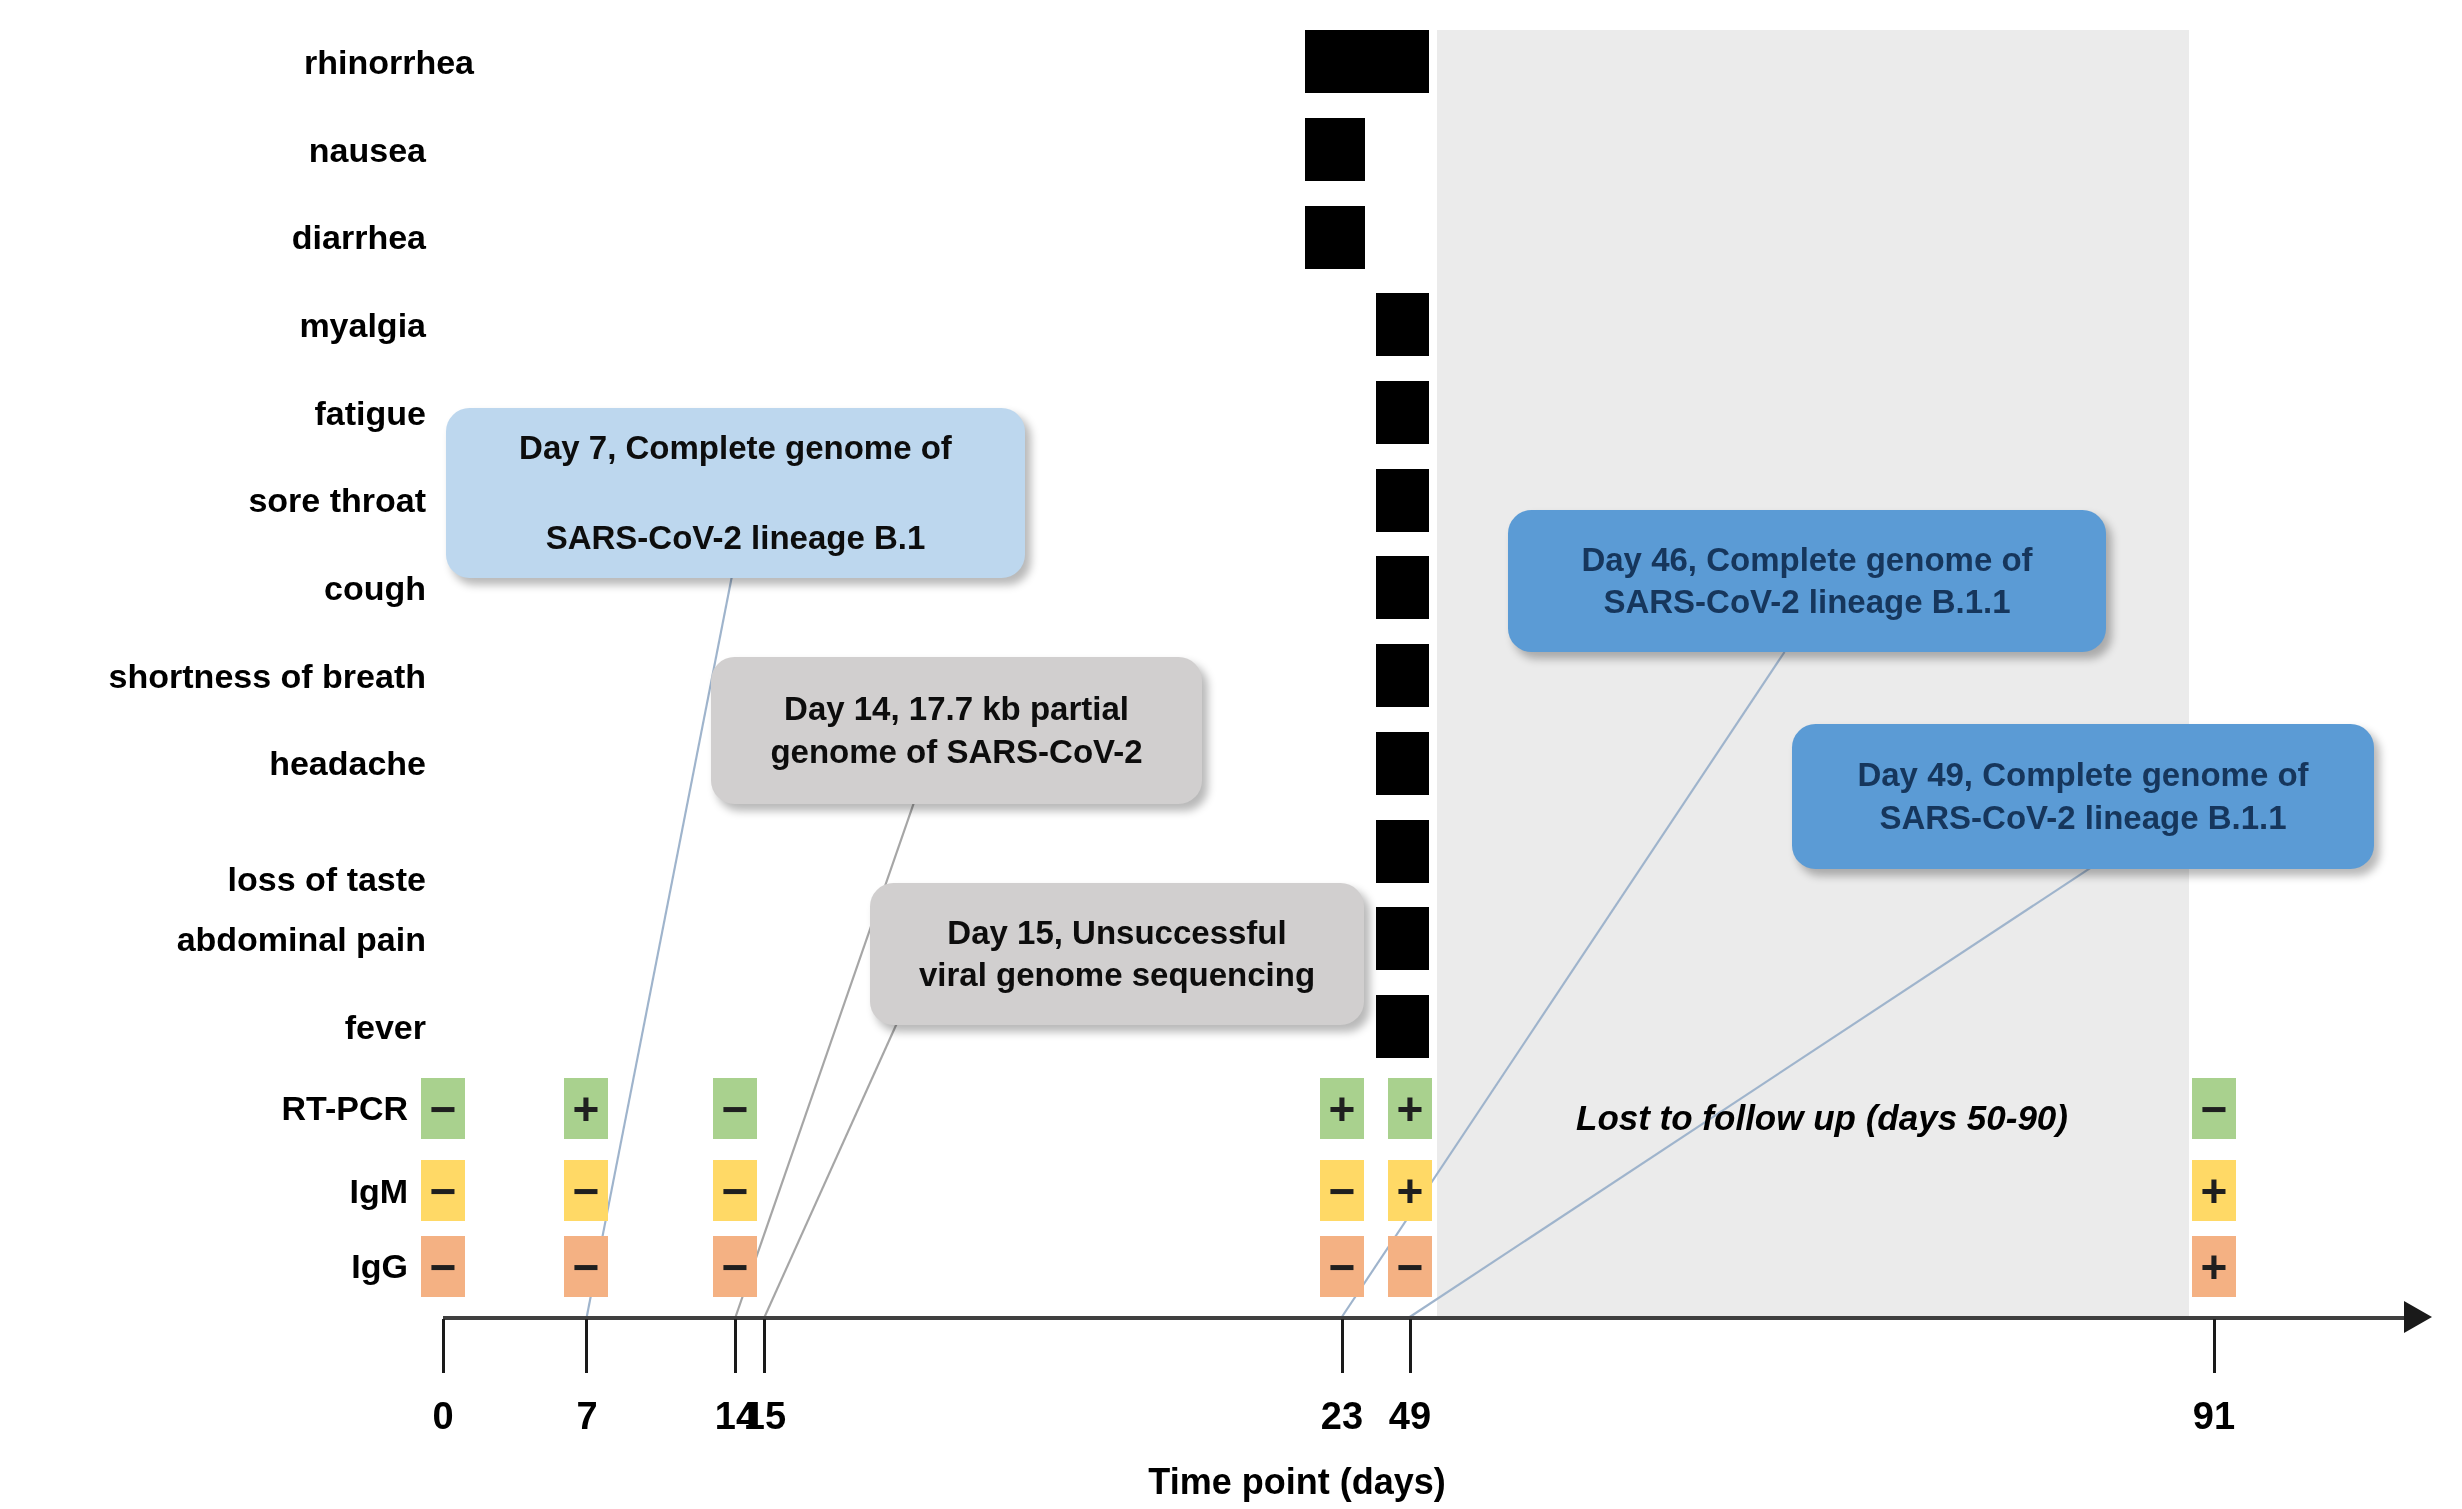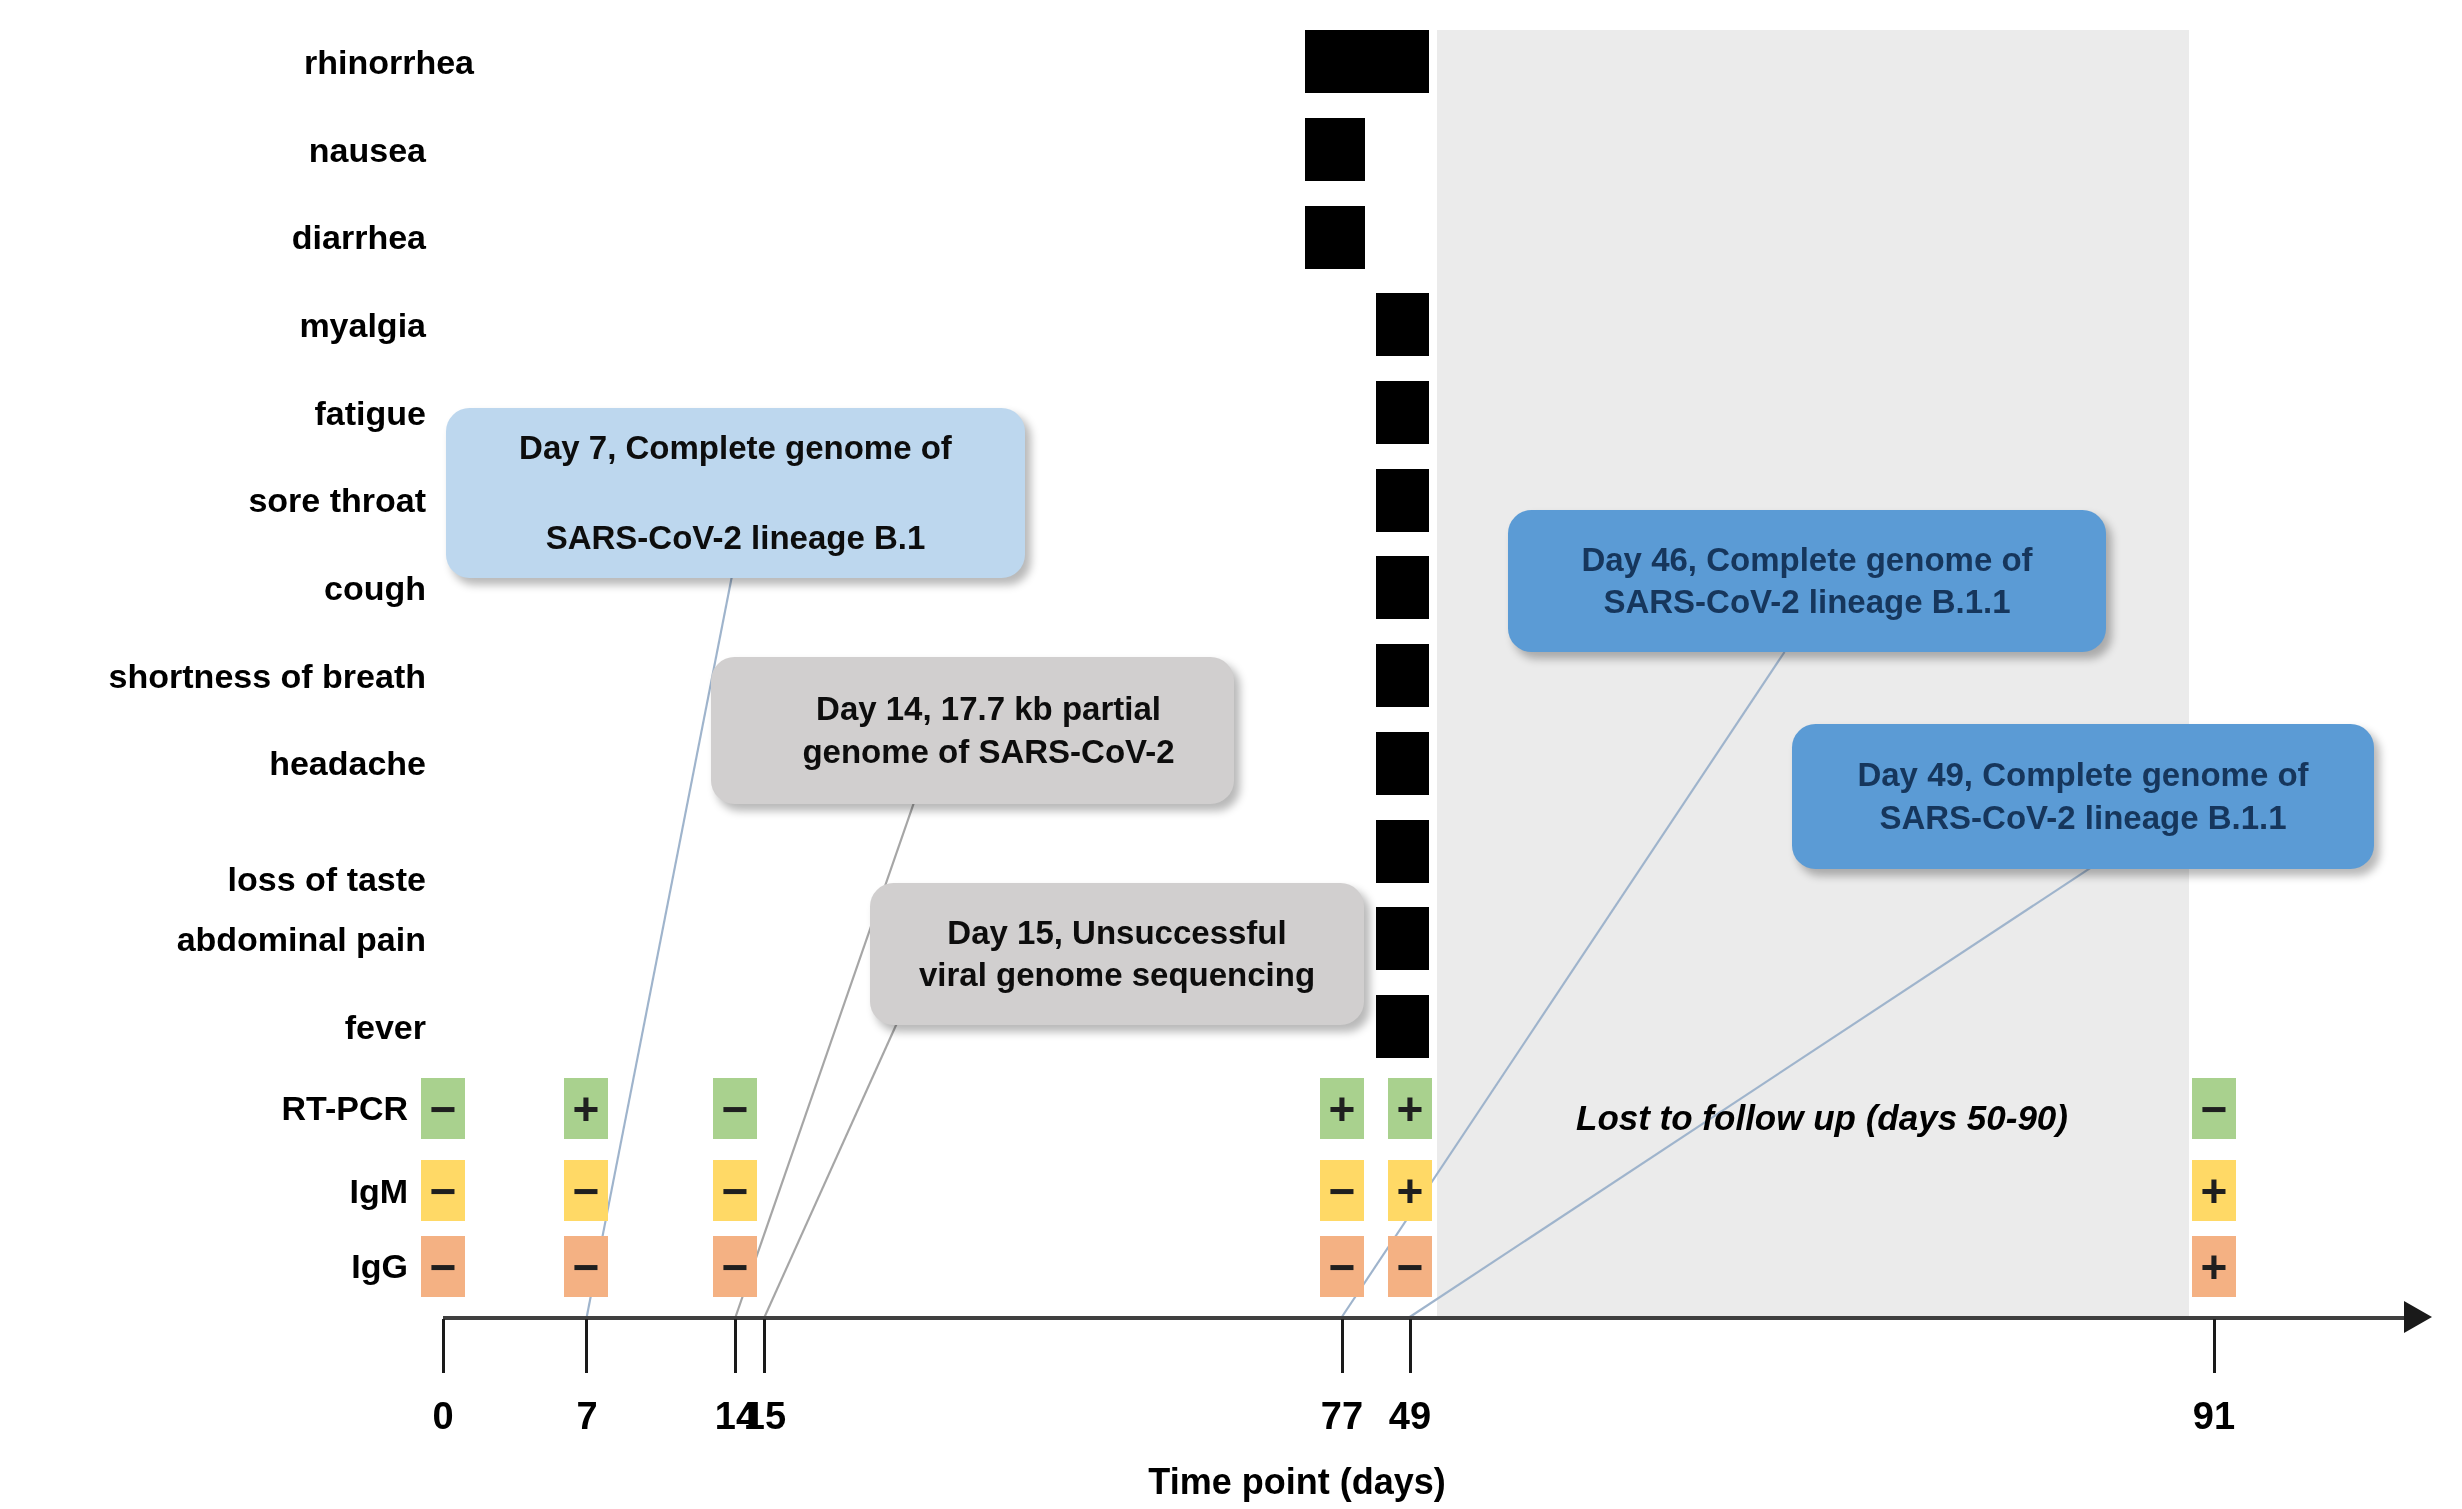--- a/index.html
+++ b/index.html
@@ -120,32 +120,32 @@
       <div class="axis-arrow" style="left: 2404px; top: 1301px;"></div>
       <div class="tick" style="left: 442px; top: 1319px; height: 54px;"></div>
       <div class="tick-label" style="left: 381px; top: 1395px;">0</div>
       <div class="tick" style="left: 585px; top: 1319px; height: 54px;"></div>
       <div class="tick-label" style="left: 525px; top: 1395px;">7</div>
       <div class="tick" style="left: 734px; top: 1319px; height: 54px;"></div>
       <div class="tick-label" style="left: 674px; top: 1395px;">14</div>
       <div class="tick" style="left: 763px; top: 1319px; height: 54px;"></div>
       <div class="tick-label" style="left: 703px; top: 1395px;">15</div>
       <div class="tick" style="left: 1341px; top: 1319px; height: 54px;"></div>
-      <div class="tick-label" style="left: 1280px; top: 1395px;">77</div>
+      <div class="tick-label" style="left: 1280px; top: 1395px;">23</div>
       <div class="tick" style="left: 1409px; top: 1319px; height: 54px;"></div>
       <div class="tick-label" style="left: 1348px; top: 1395px;">49</div>
       <div class="tick" style="left: 2213px; top: 1319px; height: 54px;"></div>
       <div class="tick-label" style="left: 2152px; top: 1395px;">91</div>
     </div>
   <div id="callout-layer">
       <div class="callout" style="left: 446px; top: 408px; width: 579px; height: 170px; background: rgb(189, 215, 238); color: rgb(13, 13, 13); gap: 47px;">
         <div class="">Day 7, Complete genome of</div>
         <div class="">SARS-CoV-2 lineage B.1</div>
       </div>
-      <div class="callout" style="left: 711px; top: 657px; width: 491px; height: 147px; background: rgb(209, 207, 207); color: rgb(13, 13, 13); padding-left: 32px;">
+      <div class="callout" style="left: 711px; top: 657px; width: 491px; height: 147px; background: rgb(209, 207, 207); color: rgb(13, 13, 13);">
         <div class="">Day 14, 17.7 kb partial</div>
         <div class="">genome of SARS-CoV-2</div>
       </div>
       <div class="callout" style="left: 870px; top: 883px; width: 494px; height: 142px; background: rgb(209, 207, 207); color: rgb(13, 13, 13);">
         <div class="">Day 15, Unsuccessful</div>
         <div class="">viral genome sequencing</div>
       </div>
       <div class="callout" style="left: 1508px; top: 510px; width: 598px; height: 142px; background: rgb(91, 155, 213); color: rgb(22, 54, 92);">
         <div class="">Day 46, Complete genome of</div>
         <div class="">SARS-CoV-2 lineage B.1.1</div>

